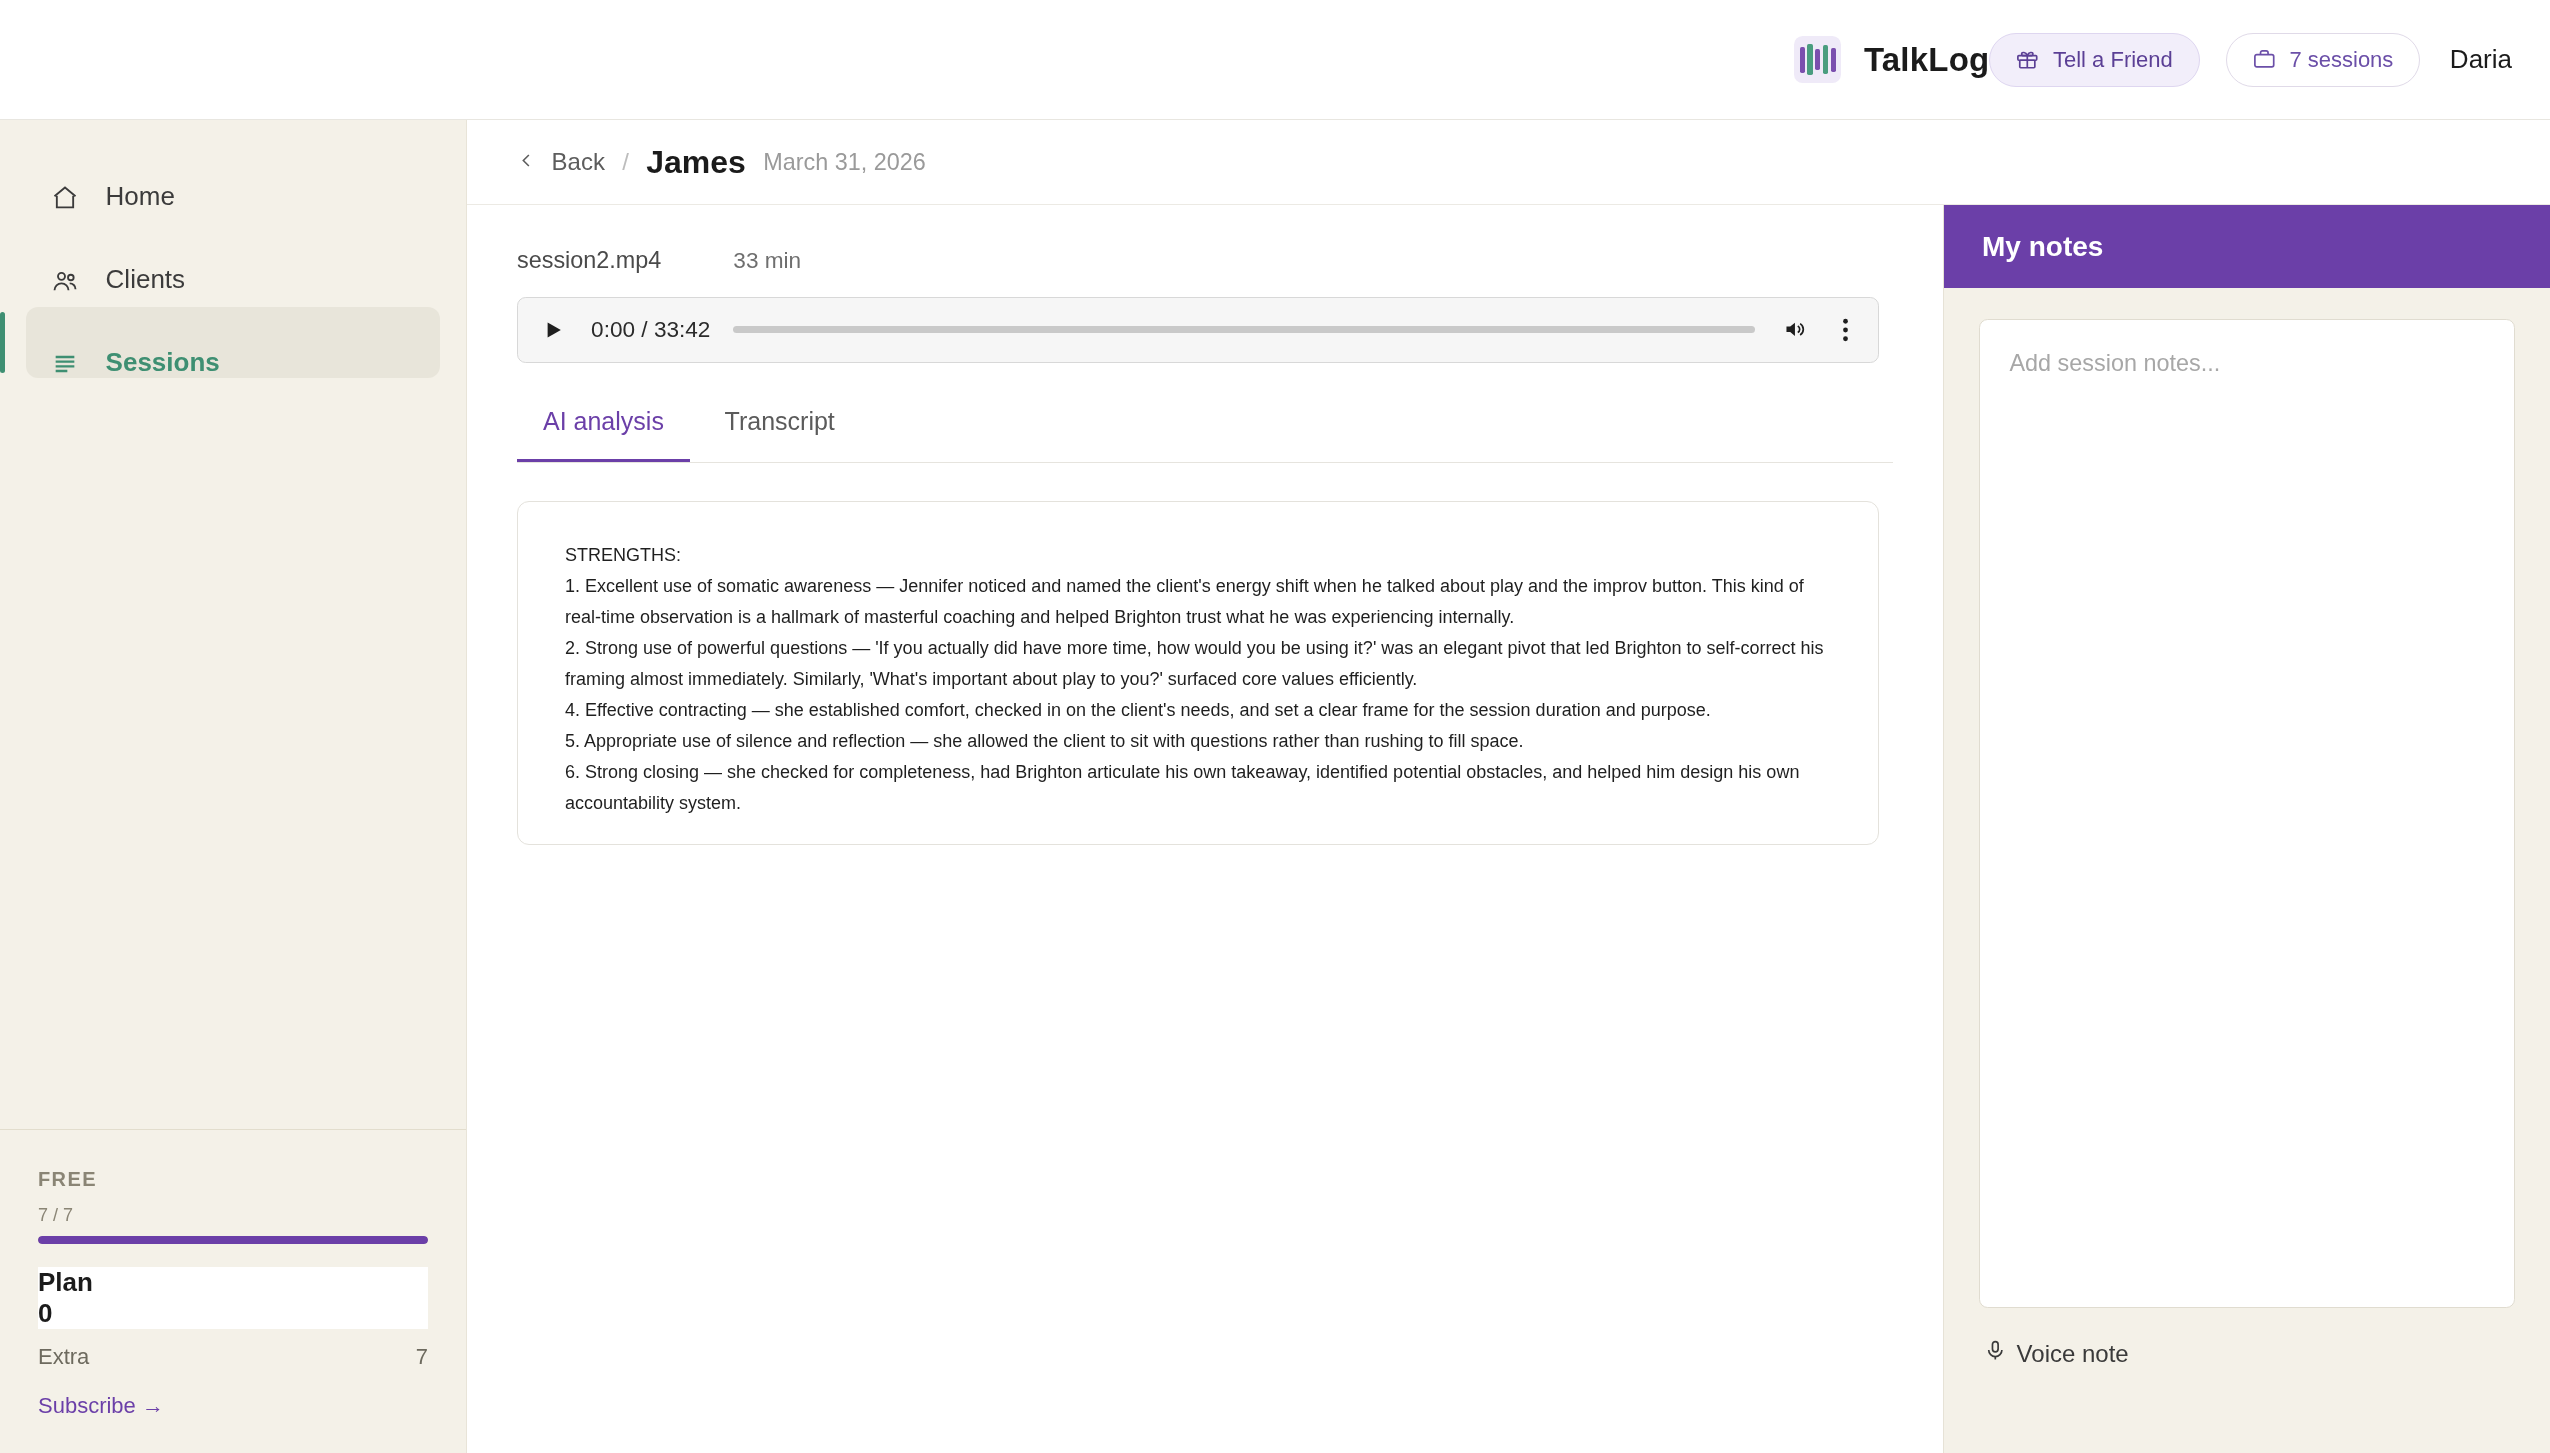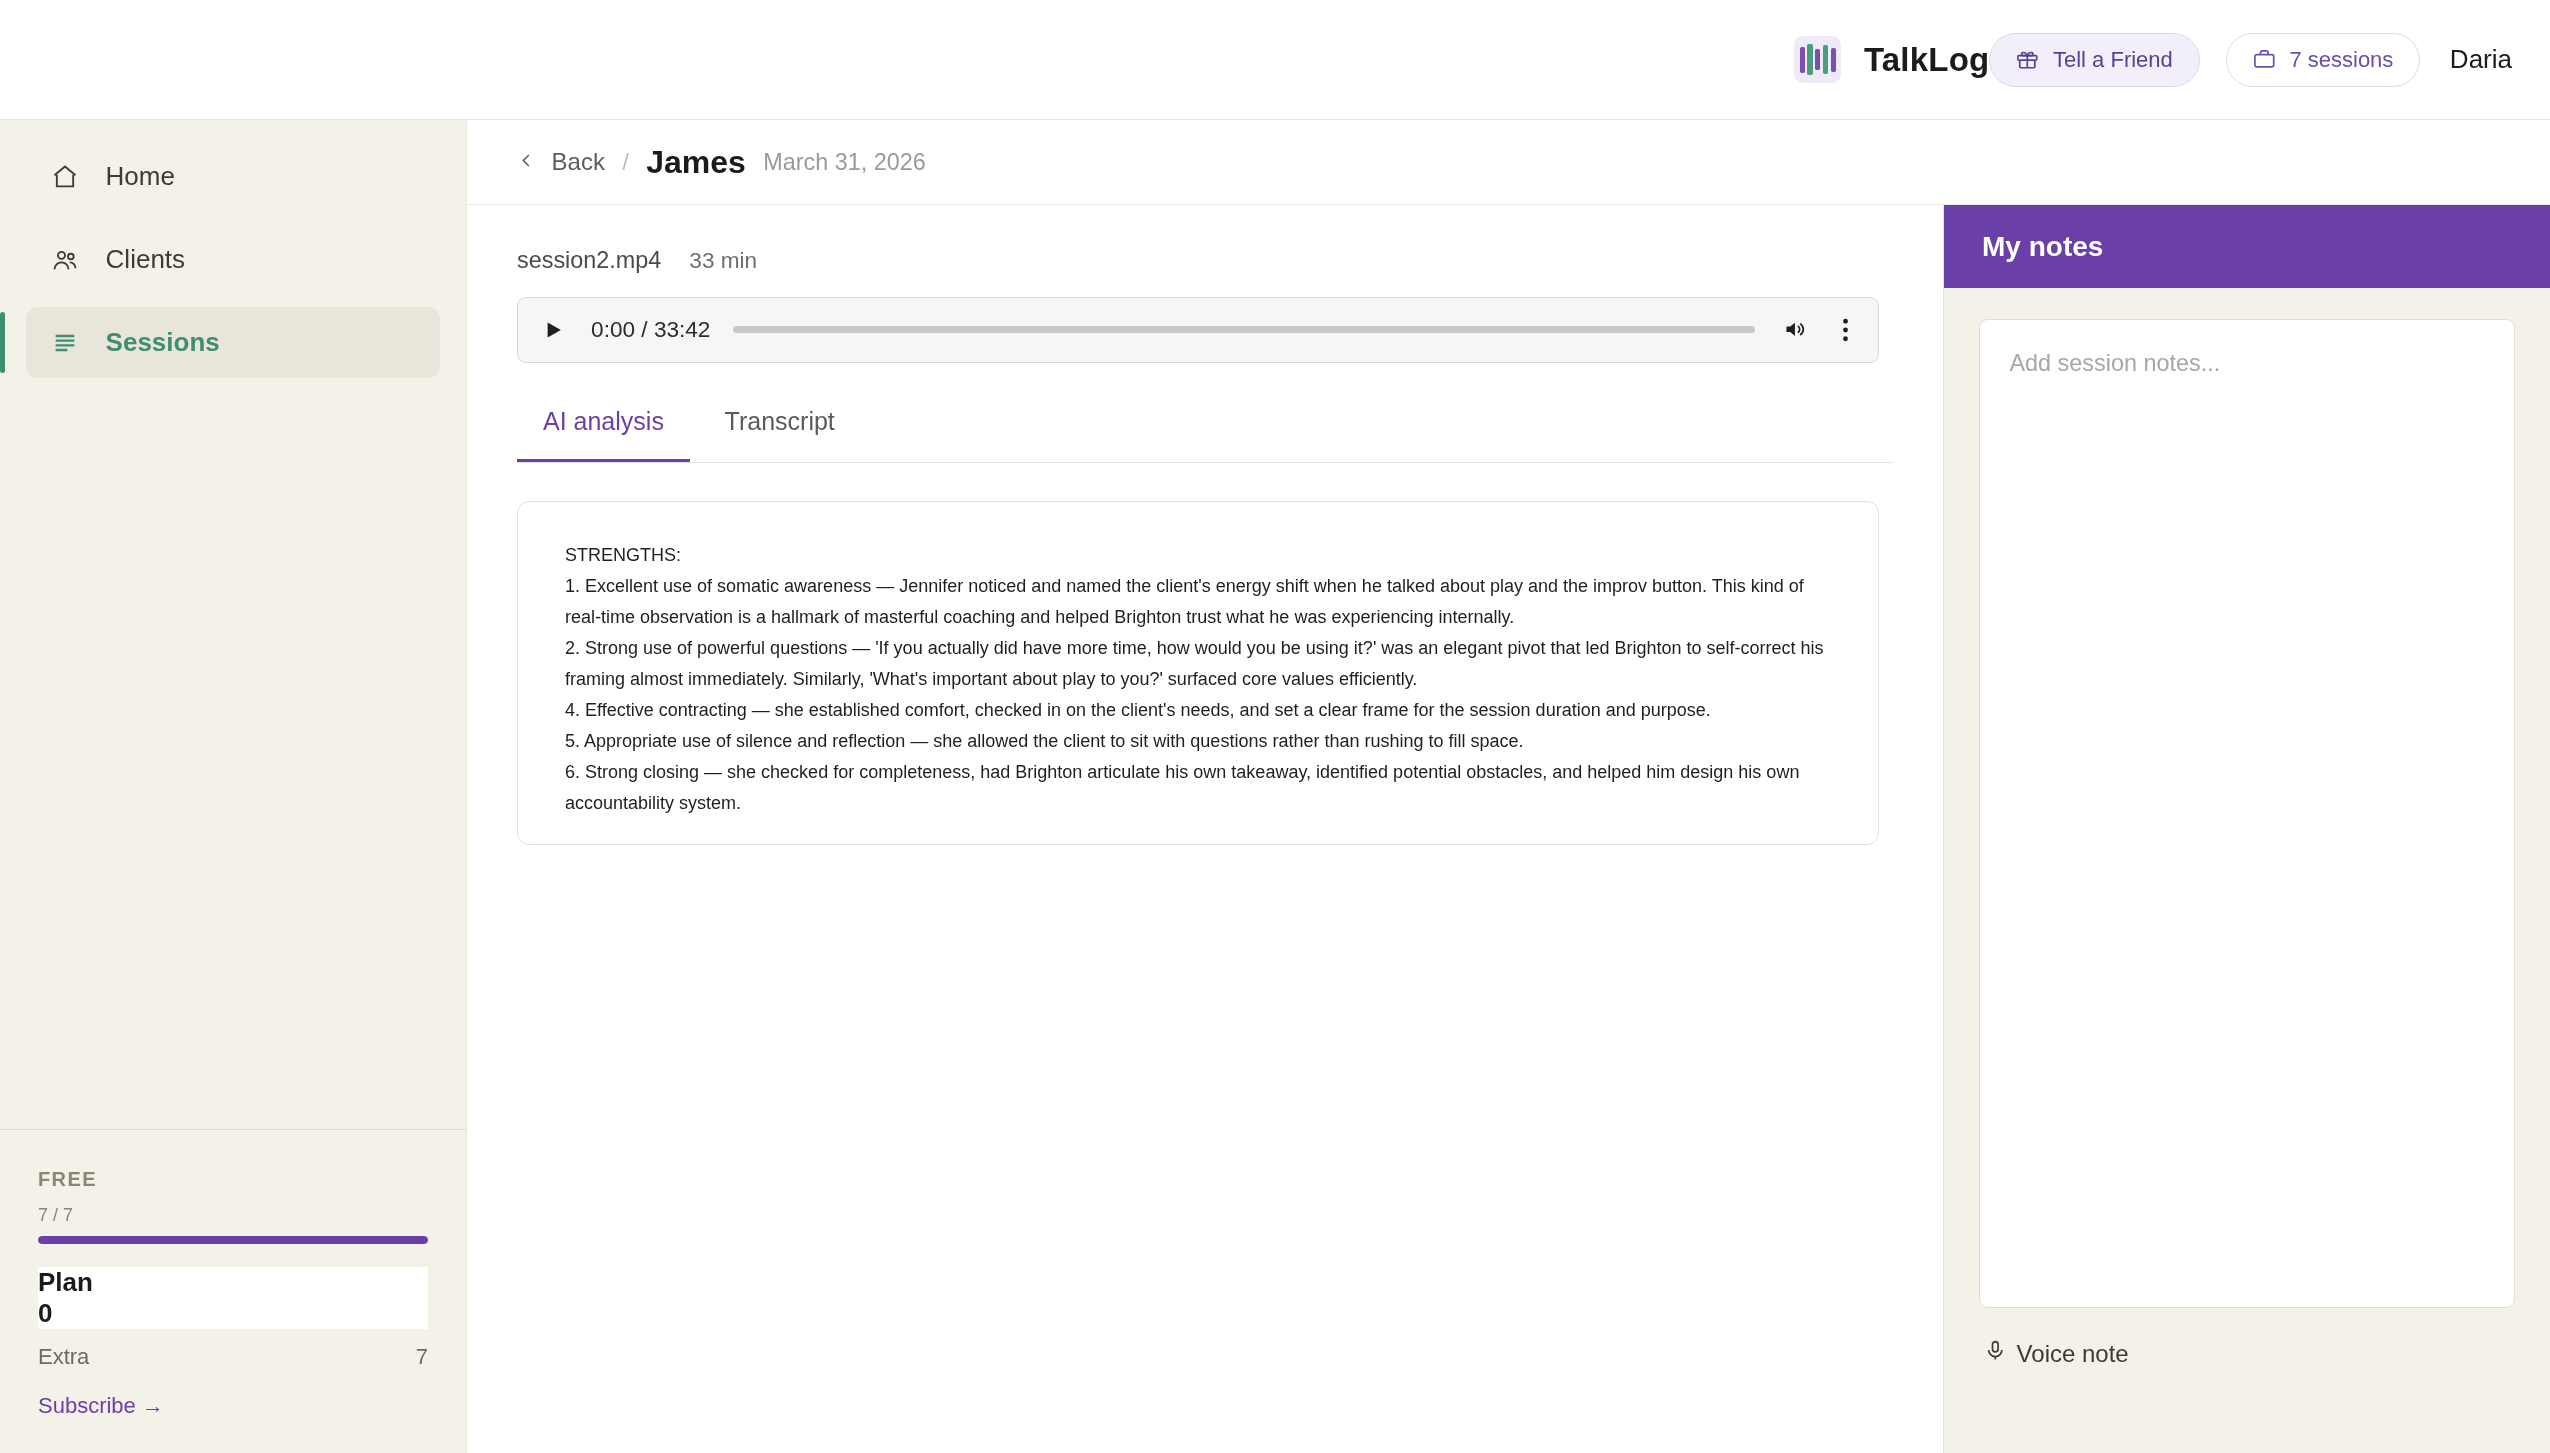--- a/index.html
+++ b/index.html
@@ -62,21 +62,21 @@
   
   .sidebar {
     width: 467px; flex: 0 0 467px;
     background: #f4f1e8;
     border-right: 0.9px solid #e8e4d8;
     display: flex; flex-direction: column;
     position: relative;
   }
   .nav { padding: 21px 26px 0 26px; }
   .nav-item {
-    display: flex; align-items: center; gap: 24px;
+    display: flex; align-items: flex-end; gap: 24px;
     height: 71px; padding: 0 22.6px;
     border-radius: 12px;
     font-size: 26px; color: #3b3b3b;
     margin-bottom: 12px;
     position: relative;
   }
   .nav-item.active {
     background: #e8e5da;
     color: #3e8f72;
     font-weight: bold;
@@ -123,21 +123,21 @@
   .content { flex: 1; display: flex; min-height: 0; }
 
   .center {
     flex: 1; min-width: 0;
     padding: 42px 50px 0 50px;
     overflow: hidden;
   }
 
   .file-line { display: flex; align-items: baseline; gap: 28px; }
   .file-name { font-size: 23.4px; color: #4a4a4a; }
-  .file-dur { font-size: 22.6px; color: #6f6f6f; }
+  .file-dur { font-size: 22.6px; color: #6f6f6f; margin-left: 44px; }
 
   
   .player {
     margin-top: 22.6px;
     height: 66px;
     border: 0.9px solid #d8d8d8;
     border-radius: 8.7px;
     background: #f6f6f6;
     display: flex; align-items: center;
     padding: 0 21px;

